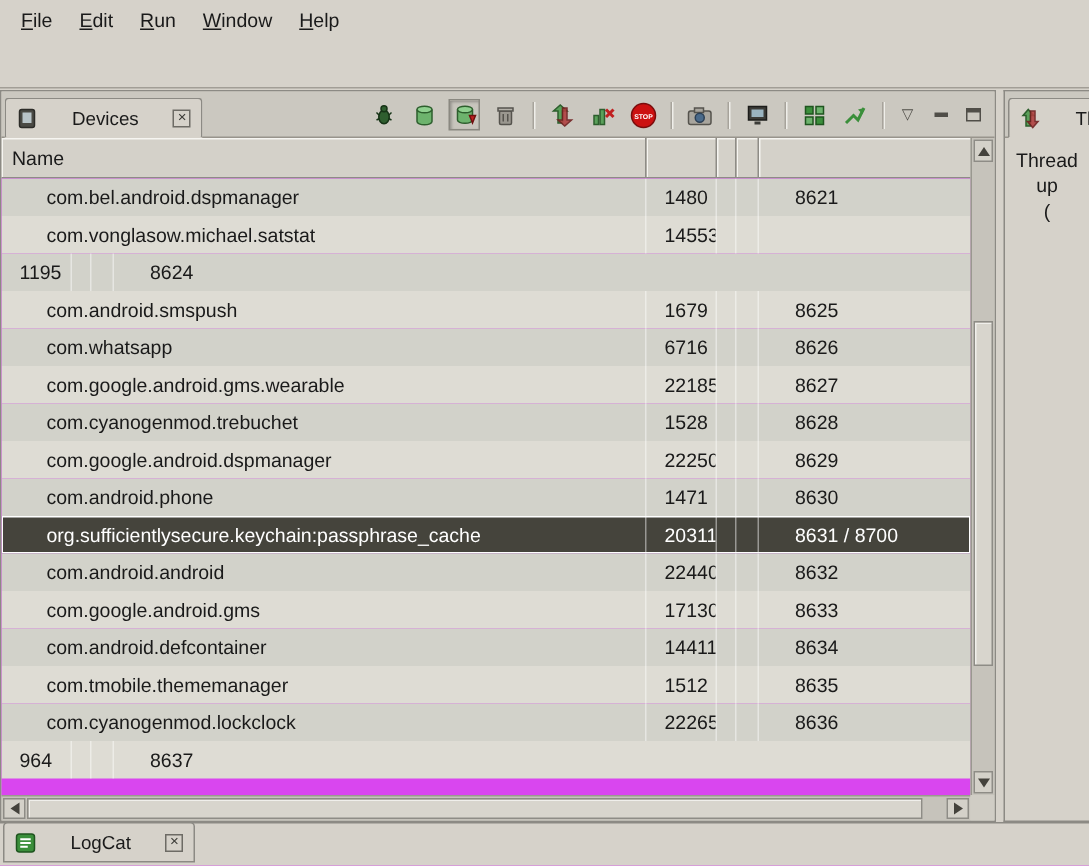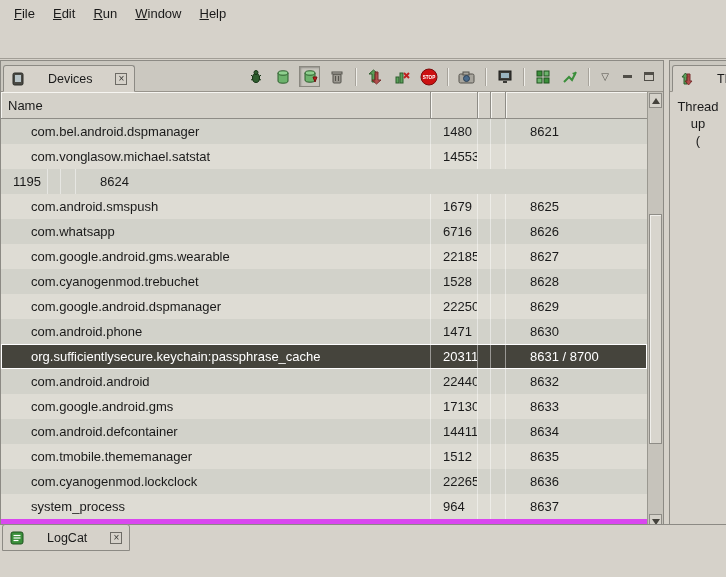--- a/index.html
+++ b/index.html
@@ -76,21 +76,21 @@
   .sb-corner { position:absolute; right:0; bottom:0; width:16px; height:17px; background:#d0cdc5; }
   .arr { width:0; height:0; }
   .arr-up    { border-left:4px solid transparent; border-right:4px solid transparent; border-bottom:6px solid #44423c; }
   .arr-down  { border-left:4px solid transparent; border-right:4px solid transparent; border-top:6px solid #44423c; }
   .arr-left  { border-top:4px solid transparent; border-bottom:4px solid transparent; border-right:6px solid #44423c; }
   .arr-right { border-top:4px solid transparent; border-bottom:4px solid transparent; border-left:6px solid #44423c; }
   
   .threads-body { padding-top:6px; text-align:center; }
   .threads-body div { line-height:17px; }
   
-  .bottom-bar { position:absolute; top:524px; left:0; width:726px; height:29px; background:#d6d2ca;
+  .bottom-bar { position:absolute; top:548px; left:0; width:726px; height:29px; background:#d6d2ca;
                 border-top:1px solid #8c8a84; display:flex; align-items:flex-end; }
   .bottom-bar .tab { border-bottom:1px solid #8c8a84; margin-bottom:2px; border-radius:3px 3px 0 0; }
   svg { display:block; }
 </style>
 </head>
 <body>
 
 <div class="menubar">
   <span class="menu-item">File</span>
   <span class="menu-item">Edit</span>
@@ -319,21 +319,20 @@
             <div class="tcell cell-port">8635</div>
           </div>
           <div class="trow">
             <div class="tcell cell-name">com.cyanogenmod.lockclock</div>
             <div class="tcell cell-pid">22265</div>
             <div class="tcell cell-x1"></div>
             <div class="tcell cell-x2"></div>
             <div class="tcell cell-port">8636</div>
           </div>
           <div class="trow alt">
-            <div class="tcell cell-name">system_process</div>
             <div class="tcell cell-pid">964</div>
             <div class="tcell cell-x1"></div>
             <div class="tcell cell-x2"></div>
             <div class="tcell cell-port">8637</div>
           </div>
         </div>
 
       <div class="vscroll">
         <div class="vs-btn vs-up">
             <span class="arr arr-up"></span>

